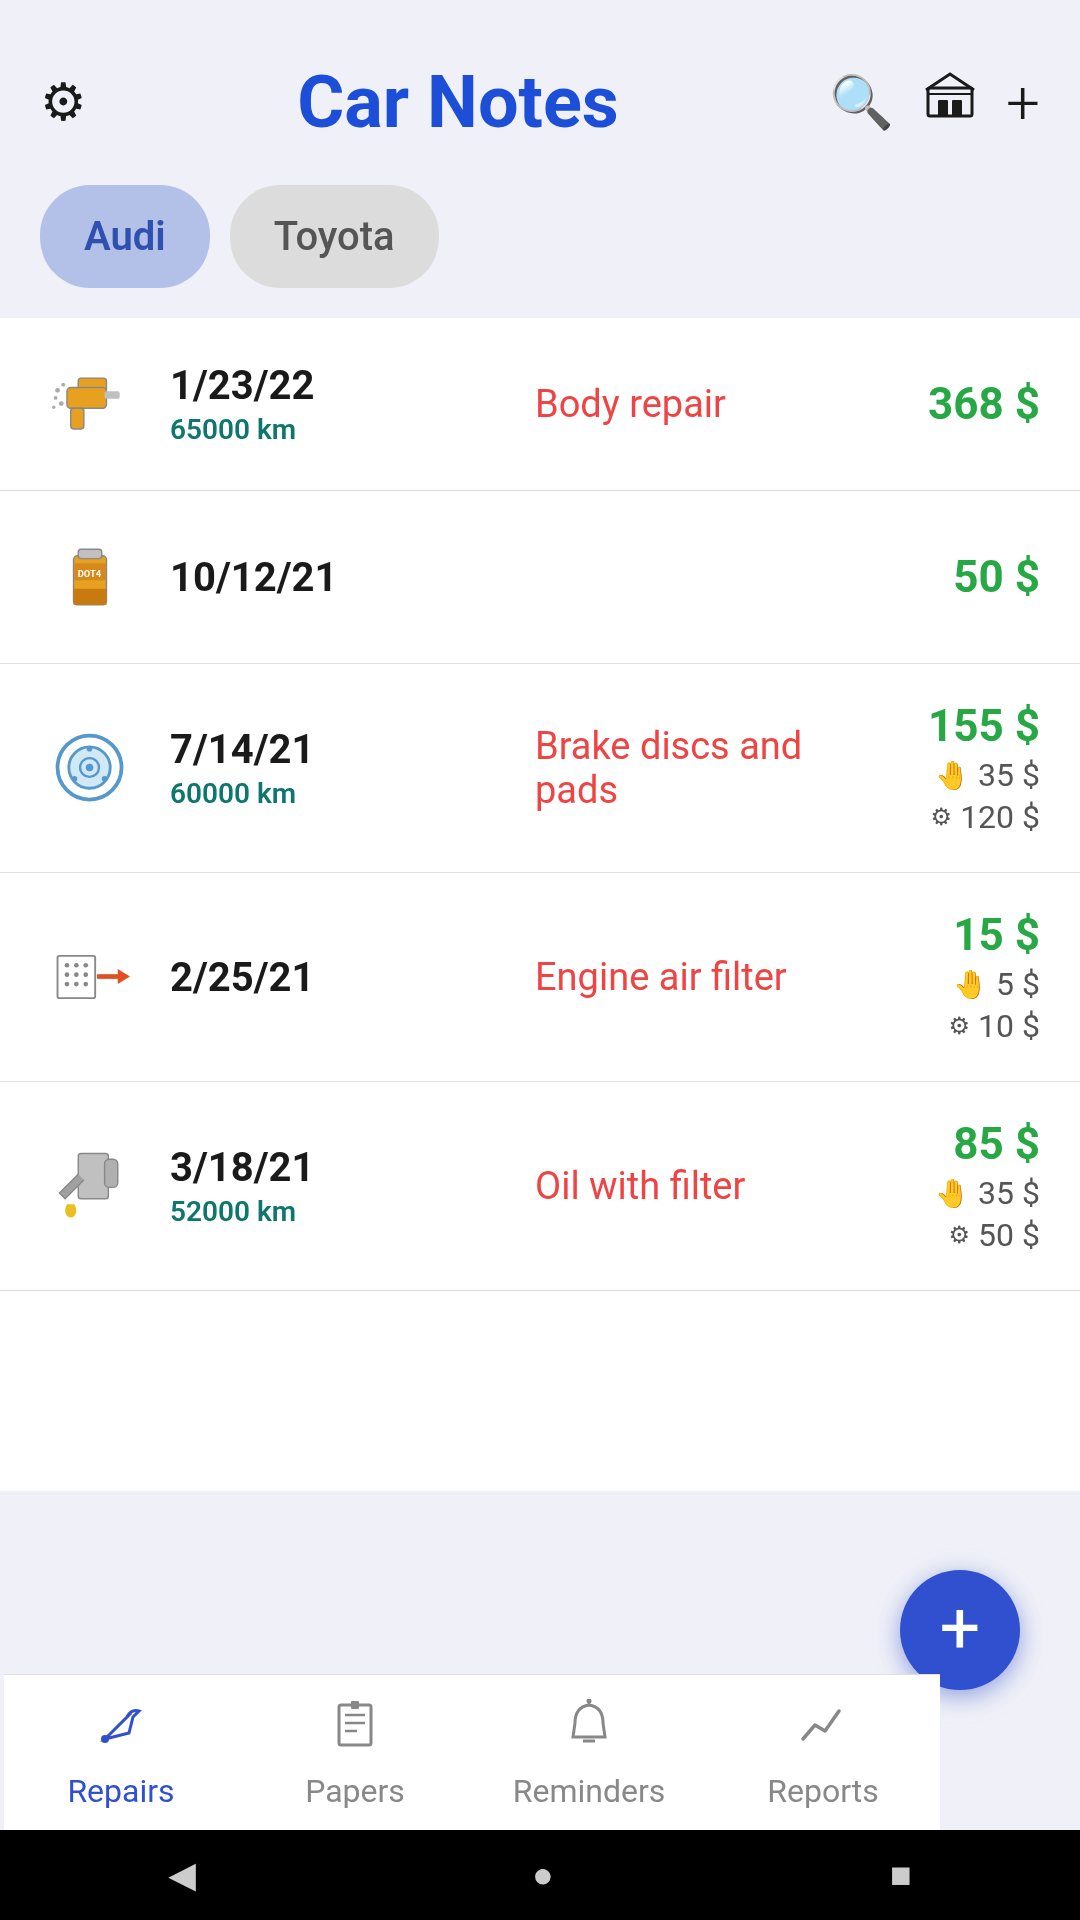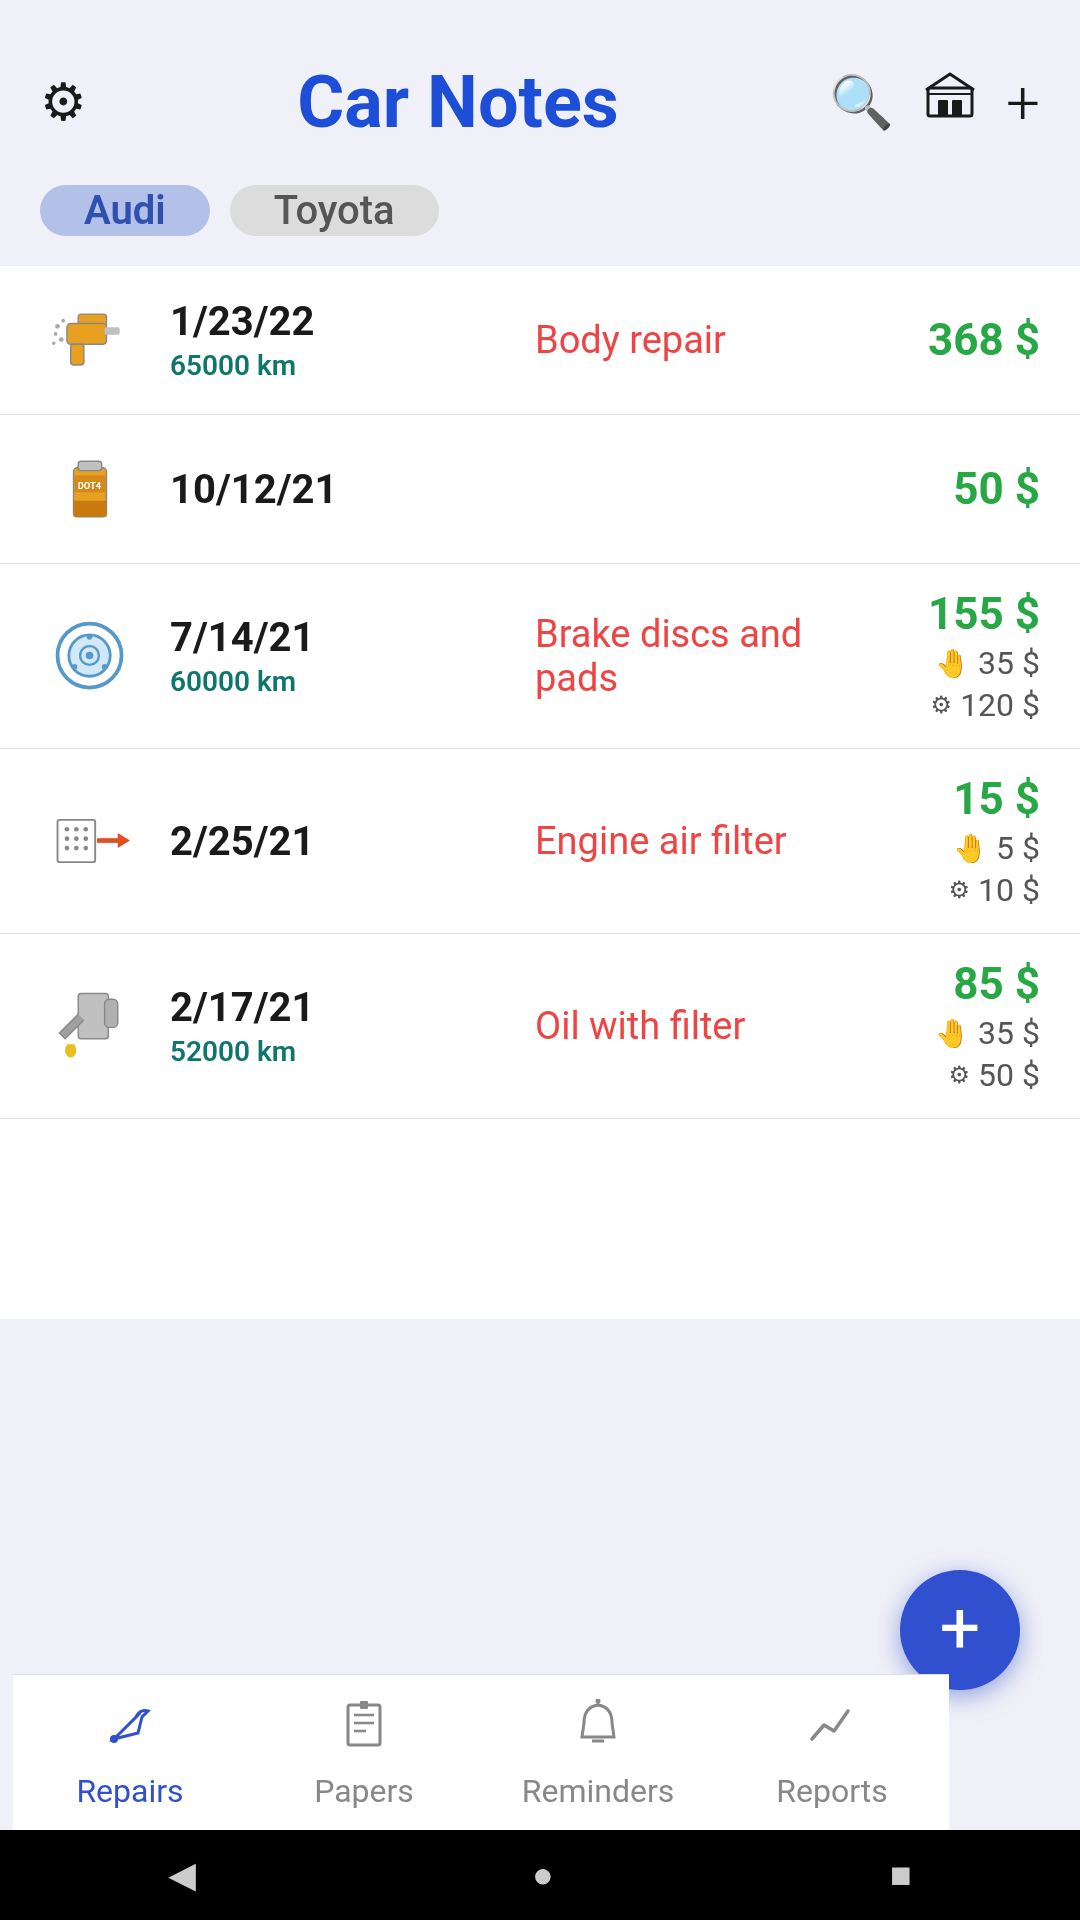--- a/index.html
+++ b/index.html
@@ -43,21 +43,21 @@
     }
 
     
     .car-tabs {
       display: flex;
       gap: 20px;
       padding: 10px 40px 30px 40px;
     }
 
     .car-tab {
-      padding: 2px 44px;
+      padding: 28px 44px;
       border-radius: 50px;
       font-size: 40px;
       font-weight: 500;
       cursor: pointer;
     }
 
     .car-tab.active {
       background-color: #b3c0e8;
       color: #3050b0;
       font-weight: 600;
@@ -71,21 +71,21 @@
     
     .repair-list {
       background-color: #ffffff;
       margin: 0;
       padding: 0 0 200px 0;
     }
 
     .repair-item {
       display: flex;
       align-items: center;
-      padding: 24px 40px;
+      padding: 36px 40px;
       border-bottom: 1.5px solid #e0e0e0;
       background: #fff;
       cursor: pointer;
     }
 
     .repair-icon {
       width: 100px;
       height: 100px;
       display: flex;
       align-items: center;
@@ -174,21 +174,21 @@
       color: white;
       font-size: 72px;
       line-height: 1;
       margin-top: -4px;
     }
 
     
     .bottom-nav {
       position: fixed;
       bottom: 0;
-      left: 13px;
+      left: 4px;
       width: 936px;
       background: #fff;
       display: flex;
       border-top: 1px solid #e0e0e0;
       z-index: 200;
     }
 
     .nav-item {
       flex: 1;
       display: flex;
@@ -400,21 +400,21 @@
         <rect x="30" y="8" width="32" height="48" rx="3" fill="#c0c0c0" stroke="#888" stroke-width="1.5"></rect>
 
         <path d="M30 30 L10 50 L16 56 L36 36" fill="#a0a0a0" stroke="#888" stroke-width="1.5"></path>
 
         <path d="M18 62 Q14 70 18 74 Q22 78 26 74 Q30 70 26 62 Z" fill="#e8c020"></path>
 
         <rect x="58" y="14" width="14" height="30" rx="5" fill="#b0b0b0" stroke="#888" stroke-width="1.5"></rect>
       </svg>
     </div>
     <div class="repair-info">
-      <div class="repair-date">2/17/21</div>
+      <div class="repair-date">3/18/21</div>
       <div class="repair-km">52000 km</div>
     </div>
     <div class="repair-name">Oil with filter</div>
     <div class="repair-cost">
       <div class="repair-cost-total">85 $</div>
       <div class="repair-cost-detail">
         <span class="icon-hand">🤚</span>
         <span>35 $</span>
       </div>
       <div class="repair-cost-detail">

